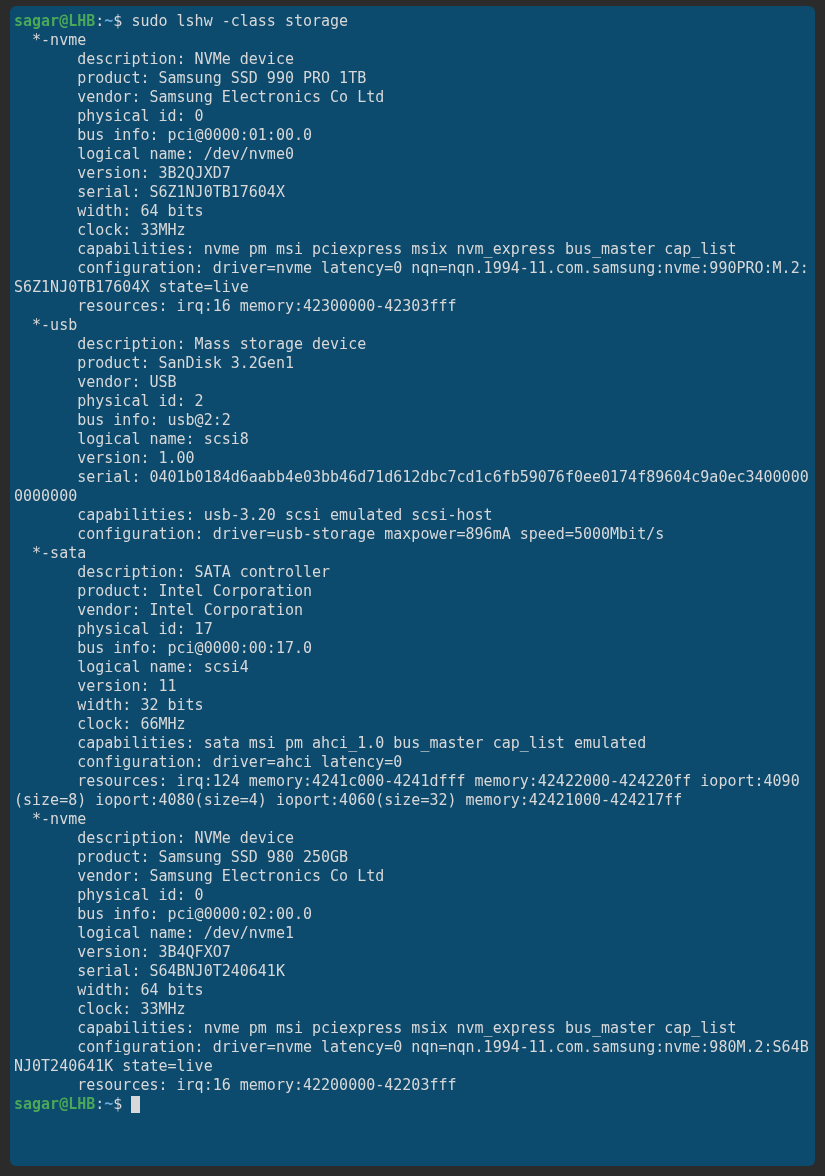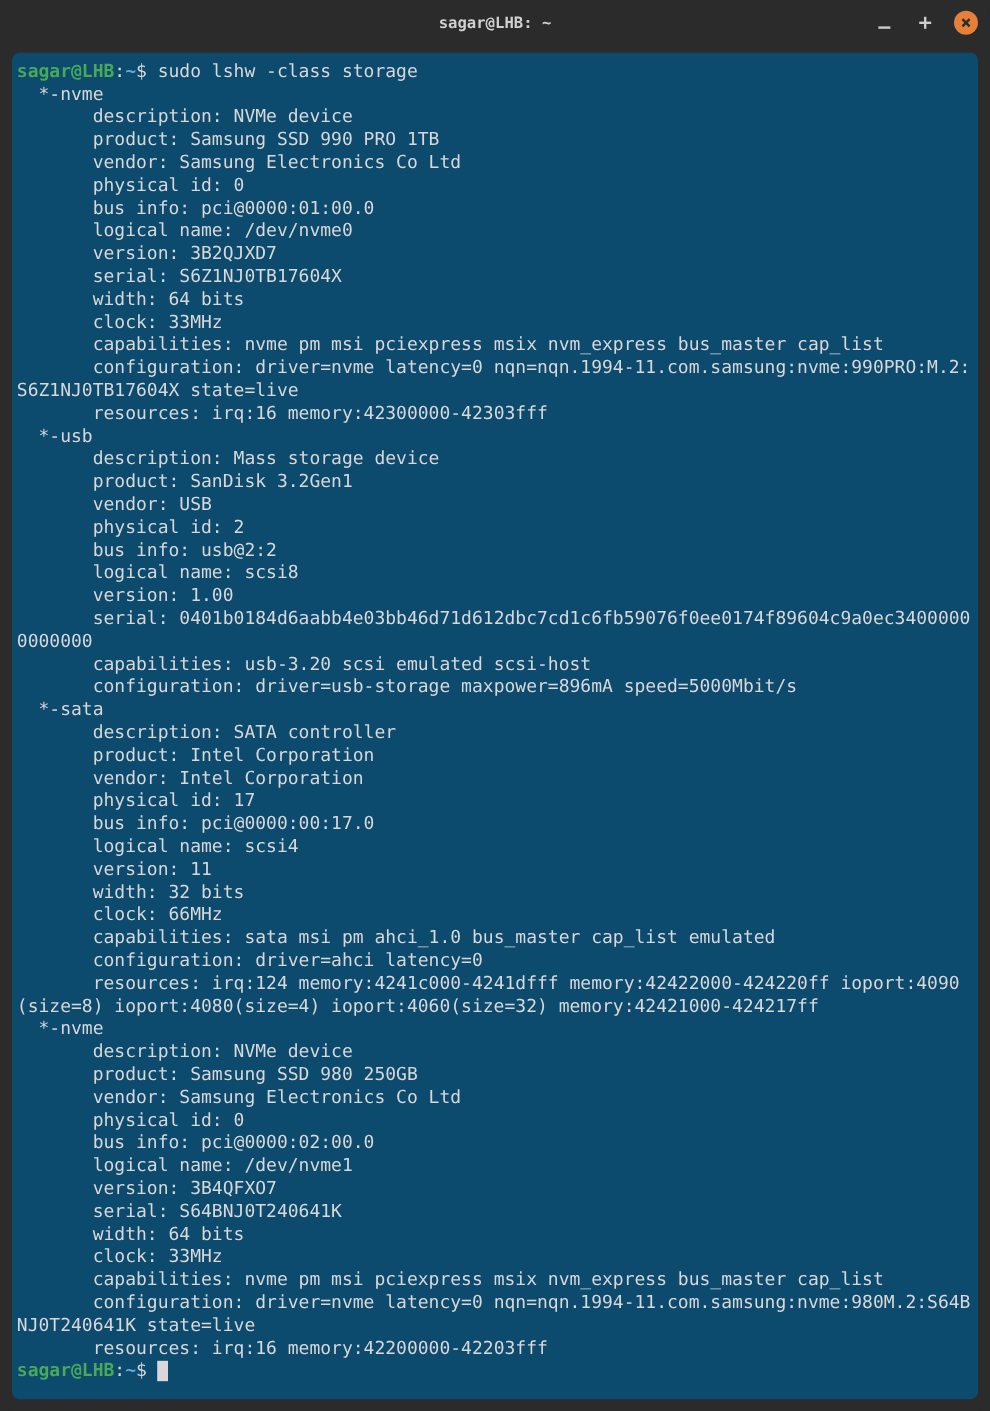--- a/index.html
+++ b/index.html
@@ -80,42 +80,20 @@
   width: 9px;
   height: 17px;
   background: #d8d8d8;
   vertical-align: text-bottom;
 }
 </style>
 </head>
 <body>
 
 <div class="window">
-  <div class="titlebar">
-    <span class="title">sagar@LHB: ~</span>
-    <div class="controls">
-      <span class="ctrl">
-        <svg width="12" height="12" viewBox="0 0 12 12">
-            <rect x="1" y="9" width="10" height="2" fill="#ccc"></rect>
-          </svg>
-      </span>
-      <span class="ctrl">
-        <svg width="12" height="12" viewBox="0 0 12 12">
-            <rect x="1" y="5" width="10" height="2" fill="#ccc"></rect>
-            <rect x="5" y="1" width="2" height="10" fill="#ccc"></rect>
-          </svg>
-      </span>
-      <span class="ctrl close">
-        <svg width="10" height="10" viewBox="0 0 10 10">
-            <line x1="2" y1="2" x2="8" y2="8" stroke="#2b2b2b" stroke-width="2"></line>
-            <line x1="8" y1="2" x2="2" y2="8" stroke="#2b2b2b" stroke-width="2"></line>
-          </svg>
-      </span>
-    </div>
-  </div>
   <div class="terminal"><span class="user">sagar</span><span class="user">@</span><span class="host">LHB</span><span class="colon">:</span><span class="path">~</span><span class="prompt">$</span> <span class="cmd">sudo lshw -class storage</span>
 <span class="out">  *-nvme
        description: NVMe device
        product: Samsung SSD 990 PRO 1TB
        vendor: Samsung Electronics Co Ltd
        physical id: 0
        bus info: pci@0000:01:00.0
        logical name: /dev/nvme0
        version: 3B2QJXD7
        serial: S6Z1NJ0TB17604X

